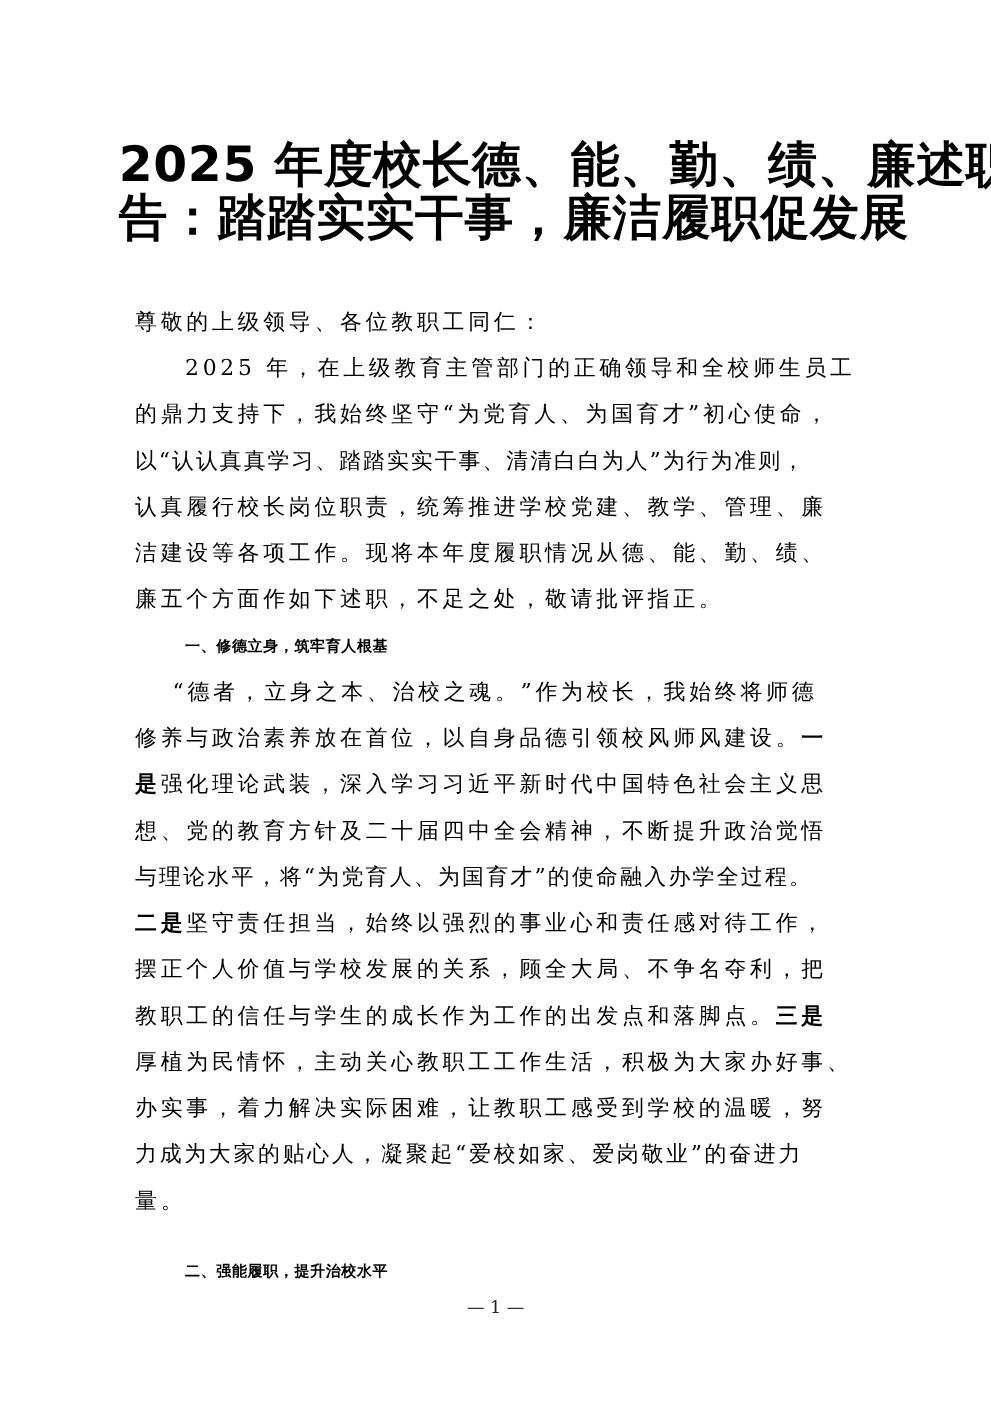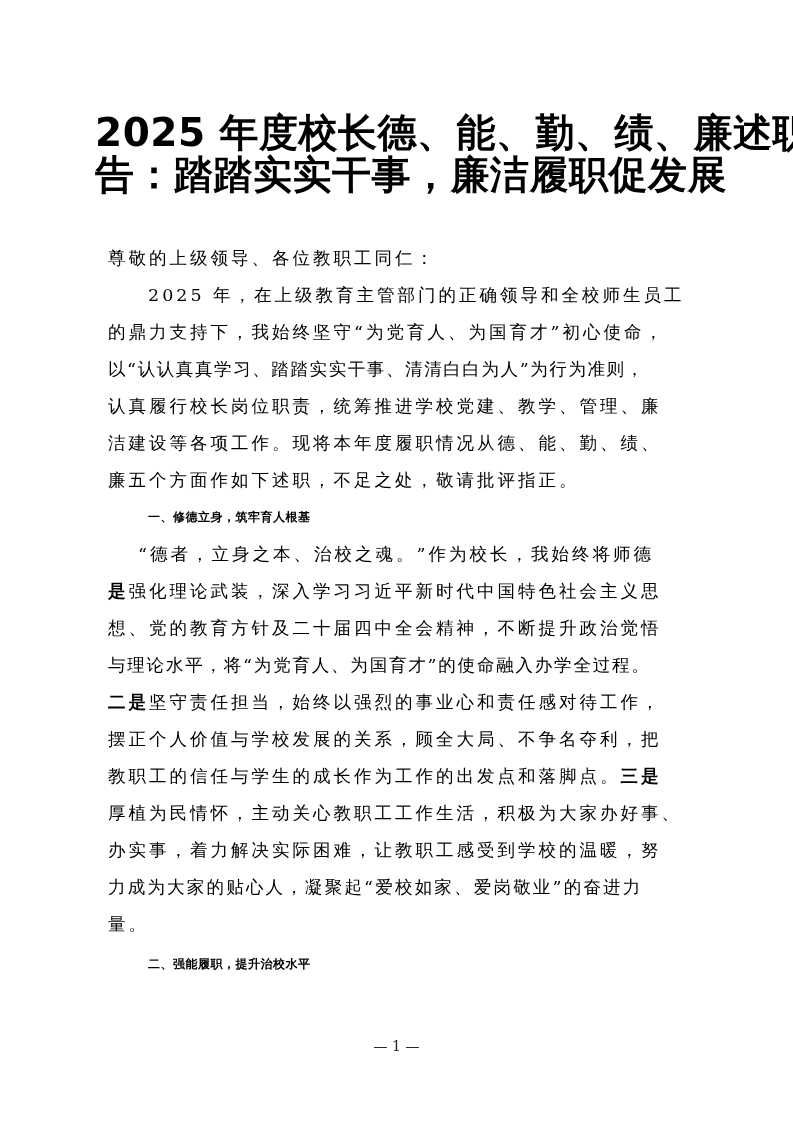--- a/index.html
+++ b/index.html
@@ -10,21 +10,21 @@
            font-family: "DejaVu Sans", "Liberation Sans", sans-serif; font-weight: bold;
            font-size: 39px; line-height: 42px; text-align: right; letter-spacing: 0.5px; }
   .title .line { display: block; white-space: nowrap; }
   .body { position: absolute; left: 108px; width: 582px; top: 240px; }
   .ln { display: block; height: 37px; line-height: 37px; font-size: 17.5px;
         white-space: nowrap; letter-spacing: 3.0px; }
   .ln.indent { padding-left: 40px; }
   .ln.head { font-family: "DejaVu Sans", "Liberation Sans", sans-serif; font-weight: bold;
              letter-spacing: 0.5px; padding-left: 40px; font-size: 12px; }
   .b { font-weight: bold; }
-  .ln.last-head { margin-top: 3px; }
+  .ln.last-head { margin-top: 20px; font-family: Liberation Mono, monospace; }
   .footer { position: absolute; left: 0; width: 793px; top: 1038px; text-align: center;
             font-size: 14px; color: #222; }
 </style>
 </head>
 <body>
 
 <div class="page">
 
   <div class="title">
     <span class="line">2025 年度校长德、能、勤、绩、廉述职报</span>
@@ -37,20 +37,21 @@
     <span class="ln indent">2025 年，在上级教育主管部门的正确领导和全校师生员工</span>
     <span class="ln">的鼎力支持下，我始终坚守“为党育人、为国育才”初心使命，</span>
     <span class="ln" style="letter-spacing:1.6px">以“认认真真学习、踏踏实实干事、清清白白为人”为行为准则，</span>
     <span class="ln">认真履行校长岗位职责，统筹推进学校党建、教学、管理、廉</span>
     <span class="ln">洁建设等各项工作。现将本年度履职情况从德、能、勤、绩、</span>
     <span class="ln">廉五个方面作如下述职，不足之处，敬请批评指正。</span>
 
     <span class="ln head">一、修德立身，筑牢育人根基</span>
 
     <span class="ln indent" style="padding-left:30px"><span>“德者，立身之本、治校之魂。”作为校长，我始终将师德</span></span>
+    <span class="ln"><span>修养与政治素养放在首位，以自身品德引领校风师风建设。</span><span class="b">一</span></span>
     <span class="ln"><span class="b">是</span><span>强化理论武装，深入学习习近平新时代中国特色社会主义思</span></span>
     <span class="ln"><span>想、党的教育方针及二十届四中全会精神，不断提升政治觉悟</span></span>
     <span class="ln" style="letter-spacing:1.8px"><span>与理论水平，将“为党育人、为国育才”的使命融入办学全过程。</span></span>
     <span class="ln"><span class="b">二是</span><span>坚守责任担当，始终以强烈的事业心和责任感对待工作，</span></span>
     <span class="ln"><span>摆正个人价值与学校发展的关系，顾全大局、不争名夺利，把</span></span>
     <span class="ln"><span>教职工的信任与学生的成长作为工作的出发点和落脚点。</span><span class="b">三是</span></span>
     <span class="ln"><span>厚植为民情怀，主动关心教职工工作生活，积极为大家办好事、</span></span>
     <span class="ln"><span>办实事，着力解决实际困难，让教职工感受到学校的温暖，努</span></span>
     <span class="ln" style="letter-spacing:2.2px"><span>力成为大家的贴心人，凝聚起“爱校如家、爱岗敬业”的奋进力</span></span>
     <span class="ln"><span>量。</span></span>

